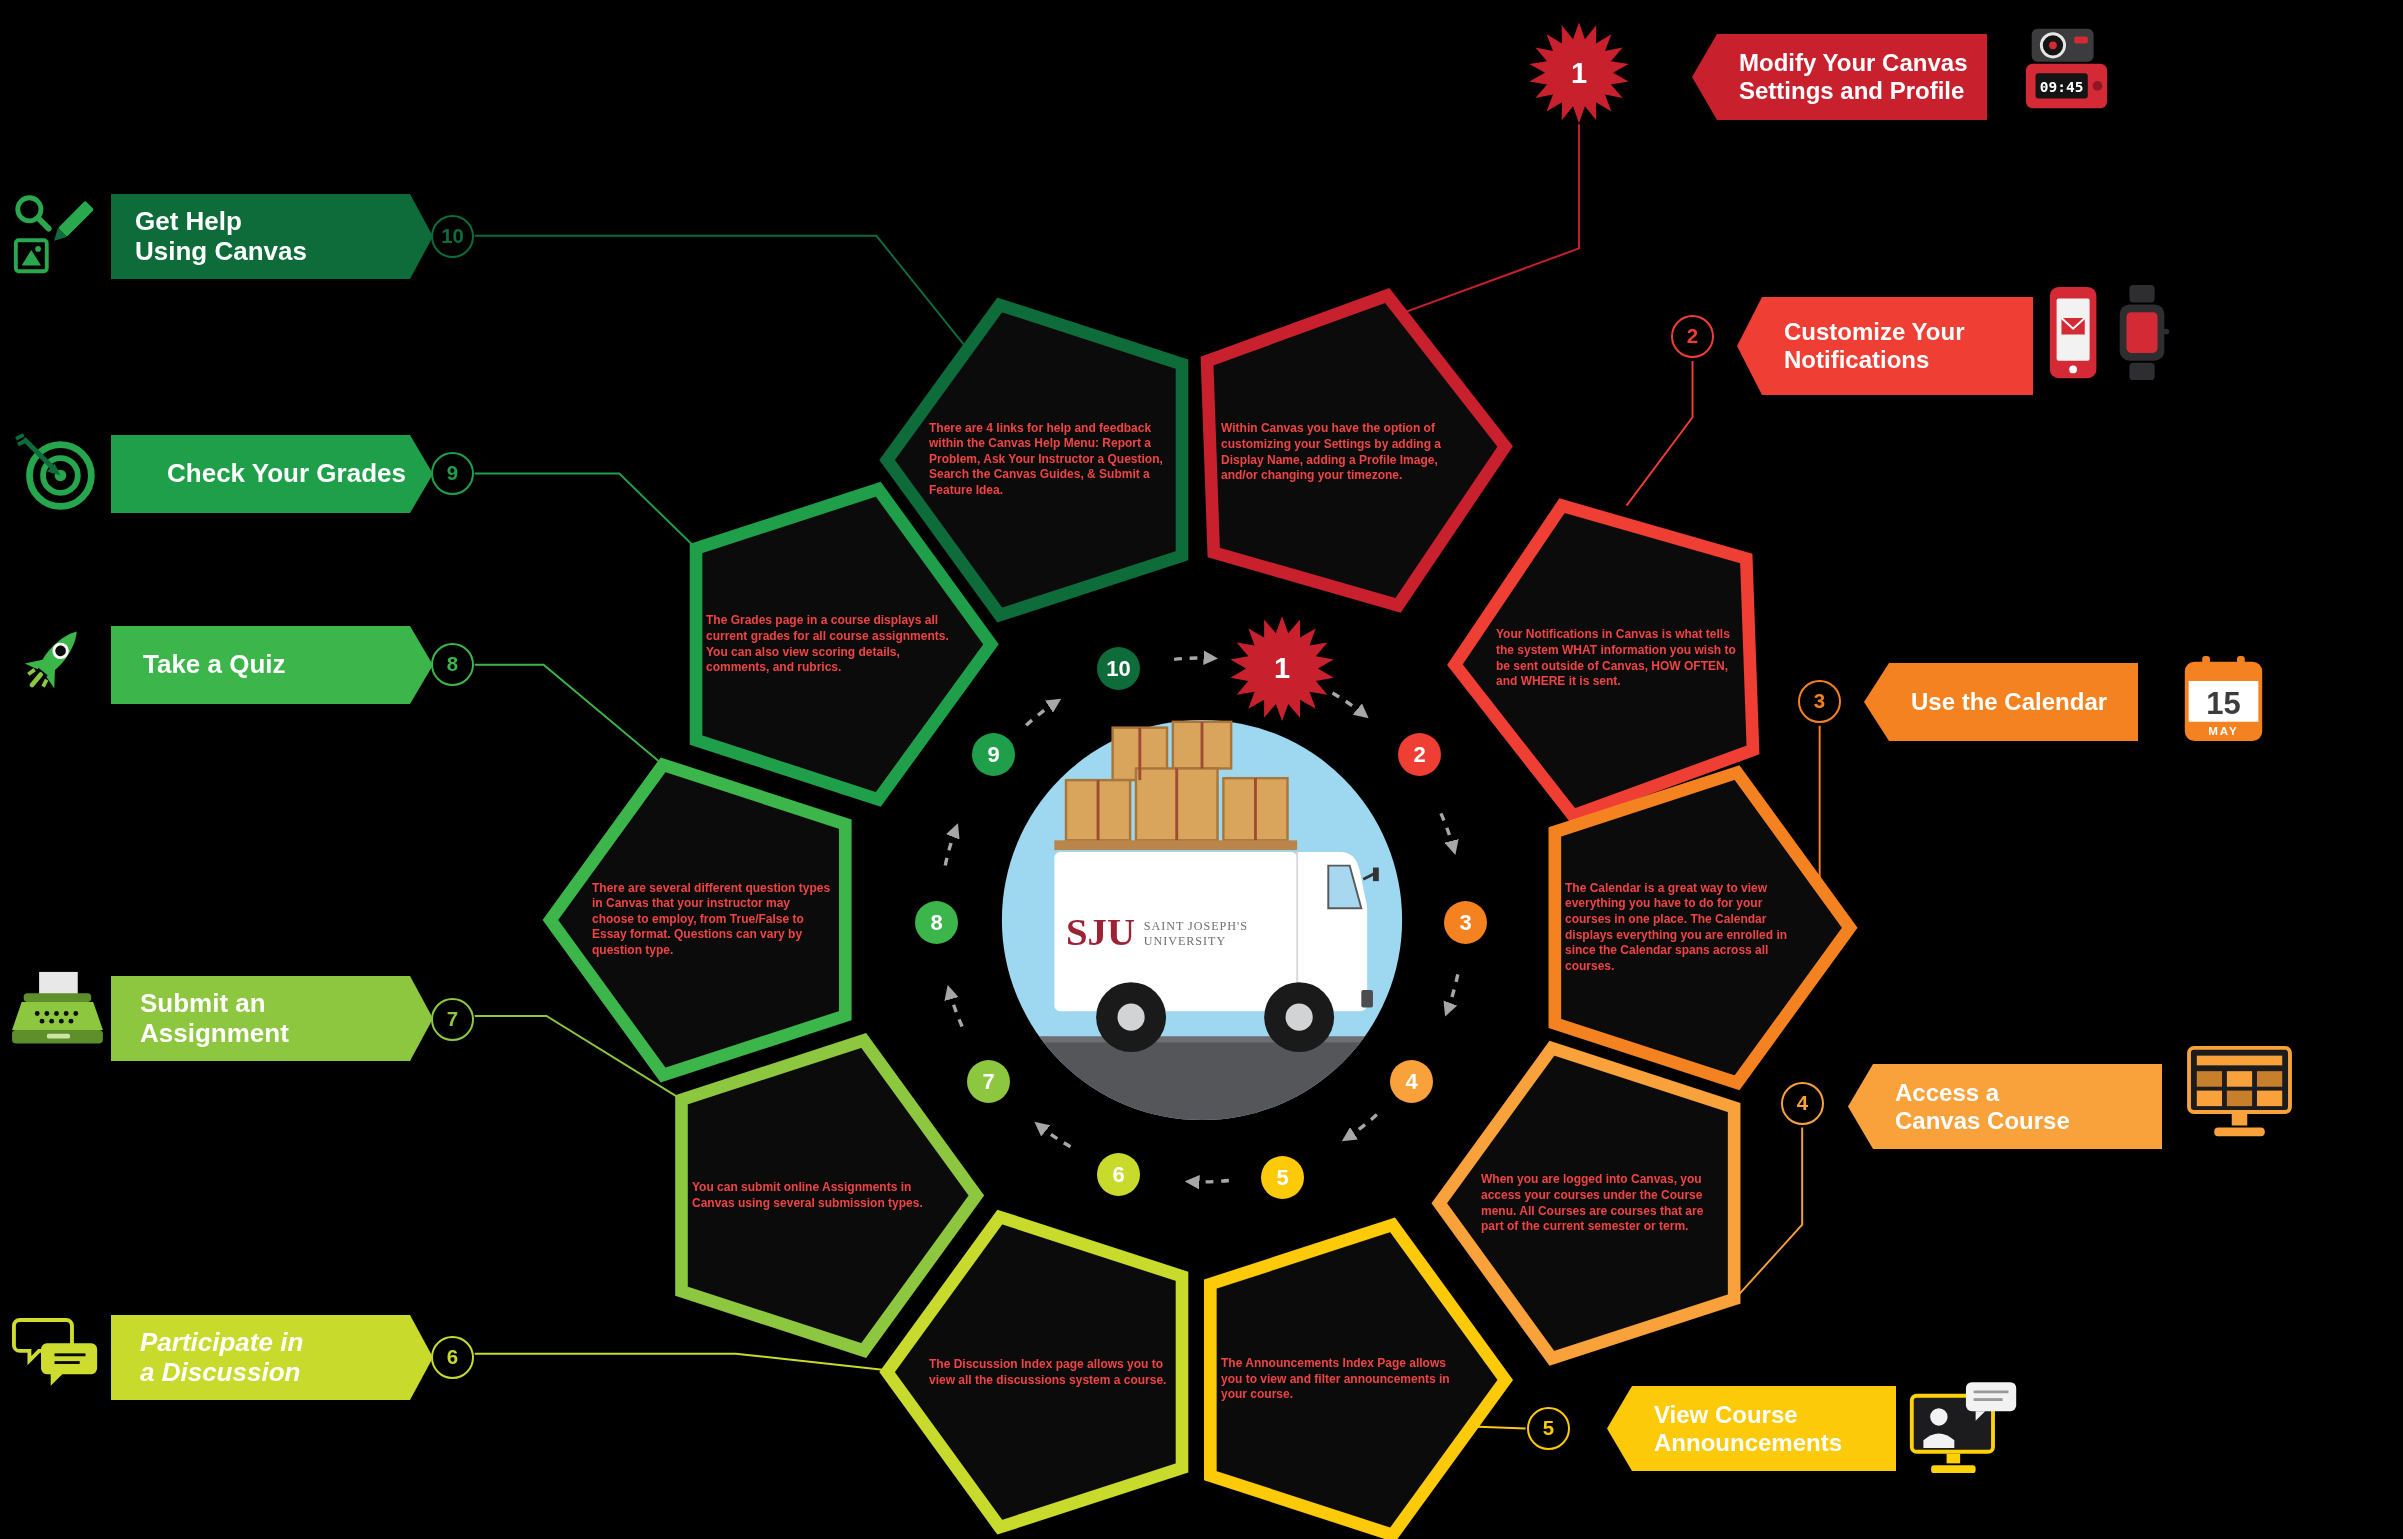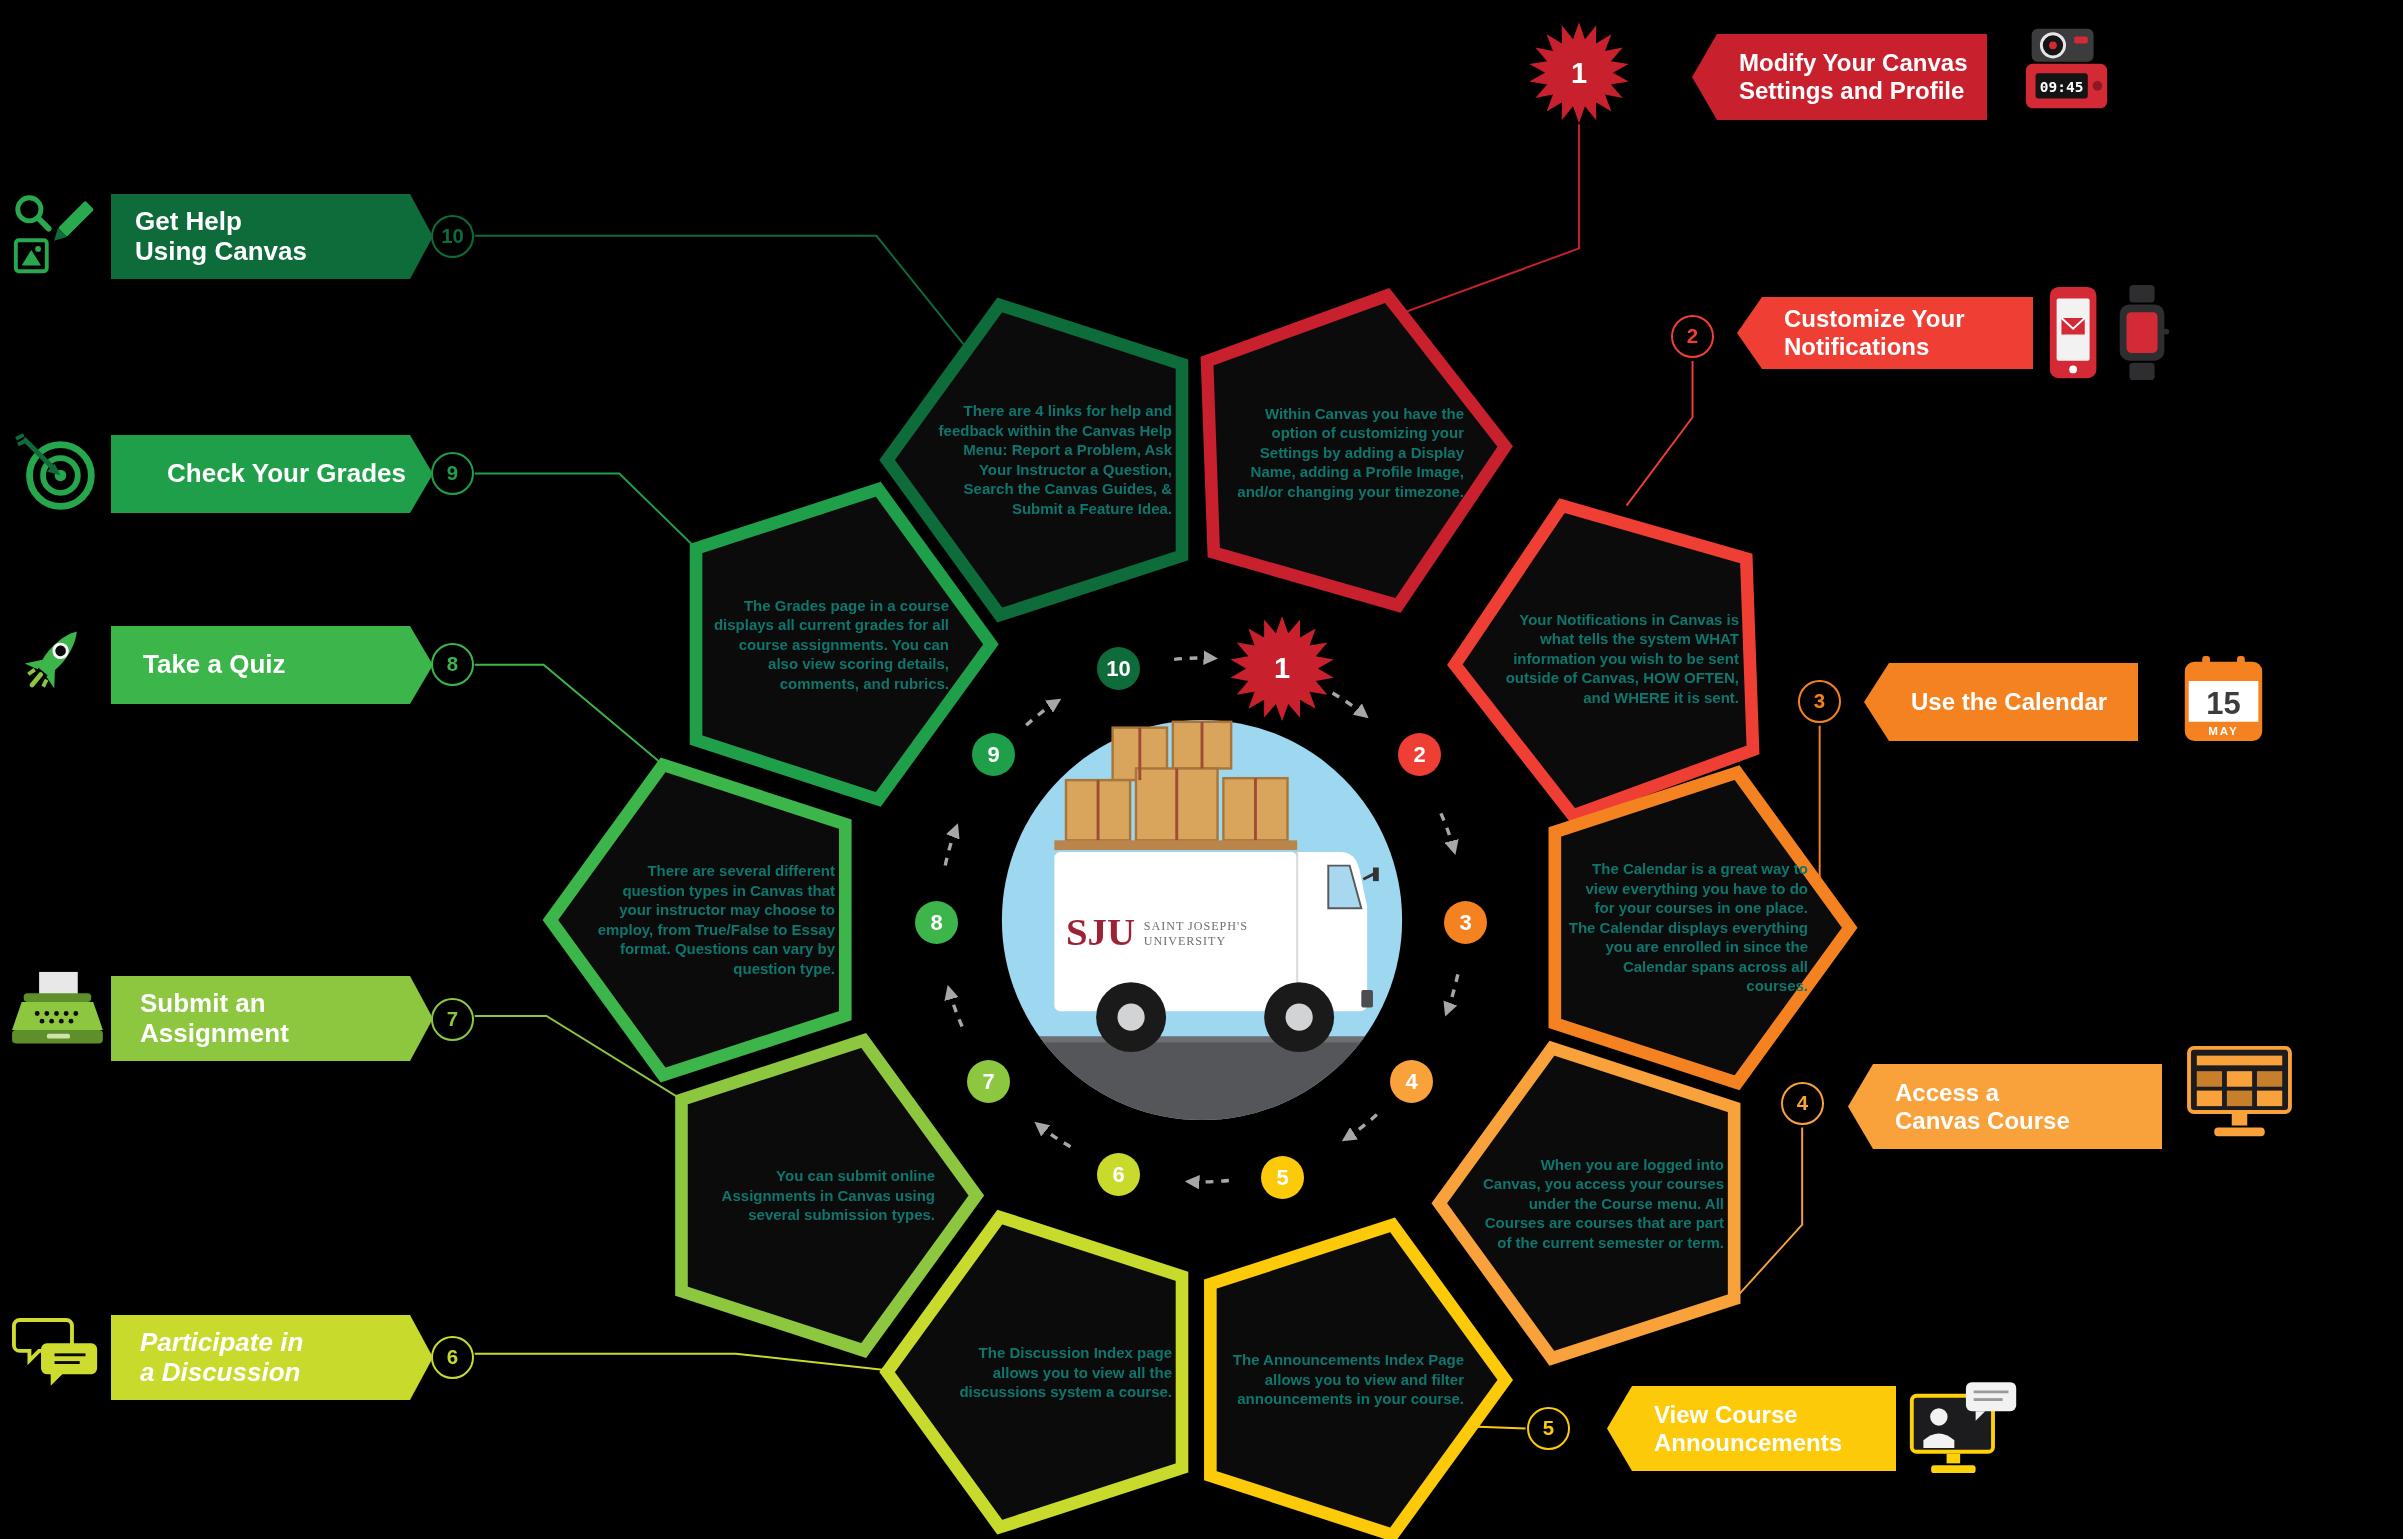--- a/index.html
+++ b/index.html
@@ -1,21 +1,21 @@
 <!DOCTYPE html>
 <html><head>
 <meta charset="utf-8">
 <style>
   html,body{margin:0;padding:0;background:#000;}
   .stage{position:relative;width:2404px;height:1540px;background:#000;overflow:hidden;
          font-family:"Liberation Sans",sans-serif;}
   #diagram{position:absolute;left:0;top:0;}
 
   .ptext{position:absolute;width:243px;height:223px;display:flex;align-items:center;justify-content:center;
-         text-align:right;color:#0f766e;font-weight:bold;font-size:15px;line-height:1.3;}
+         text-align:left;color:#ef4444;font-weight:bold;font-size:12px;line-height:1.3;}
 
   .banner{position:absolute;display:flex;flex-direction:column;justify-content:center;
           color:#fff;font-weight:bold;line-height:1.15;white-space:pre-line;box-sizing:border-box;}
   .banner.left{font-size:26px;padding-left:29px;
           clip-path:polygon(0 0,calc(100% - 23px) 0,100% 50%,calc(100% - 23px) 100%,0 100%);}
   .banner.right{font-size:24px;padding-left:47px;
           clip-path:polygon(25px 0,100% 0,100% 100%,25px 100%,0 50%);}
 
   .rnum{position:absolute;width:43px;height:43px;border-radius:50%;display:flex;align-items:center;
         justify-content:center;color:#fff;font-weight:bold;font-size:22px;}
@@ -170,21 +170,21 @@
   <div class="banner left" style="left: 111px; top: 1315px; width: 322px; height: 85px; background: rgb(200, 218, 43); font-style: italic;">
     <span>Participate in
 a Discussion</span></div>
   <div class="bnum" style="left: 431px; top: 1336px; border-color: rgb(200, 218, 43); color: rgb(200, 218, 43);">6</div>
 
   <div class="banner right" style="left: 1692px; top: 34px; width: 295px; height: 86px; background: rgb(201, 32, 46);">
     <span>Modify Your Canvas
 Settings and Profile</span></div>
   <div class="star-num" style="left:1550px;top:44px">1</div>
 
-  <div class="banner right" style="left: 1737px; top: 297px; width: 296px; height: 72px; background: rgb(239, 62, 51);">
+  <div class="banner right" style="left: 1737px; top: 297px; width: 296px; height: 98px; background: rgb(239, 62, 51);">
     <span>Customize Your
 Notifications</span></div>
   <div class="bnum" style="left: 1671px; top: 315px; border-color: rgb(239, 62, 51); color: rgb(239, 62, 51);">2</div>
 
   <div class="banner right" style="left: 1864px; top: 663px; width: 274px; height: 78px; background: rgb(245, 130, 32);">
     <span>Use the Calendar</span></div>
   <div class="bnum" style="left: 1798px; top: 680px; border-color: rgb(245, 130, 32); color: rgb(245, 130, 32);">3</div>
 
   <div class="banner right" style="left: 1848px; top: 1064px; width: 314px; height: 85px; background: rgb(249, 161, 59);">
     <span>Access a

